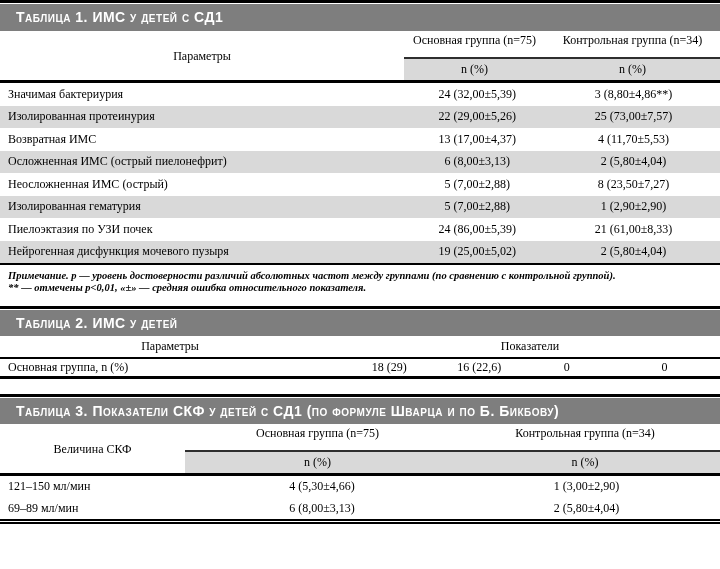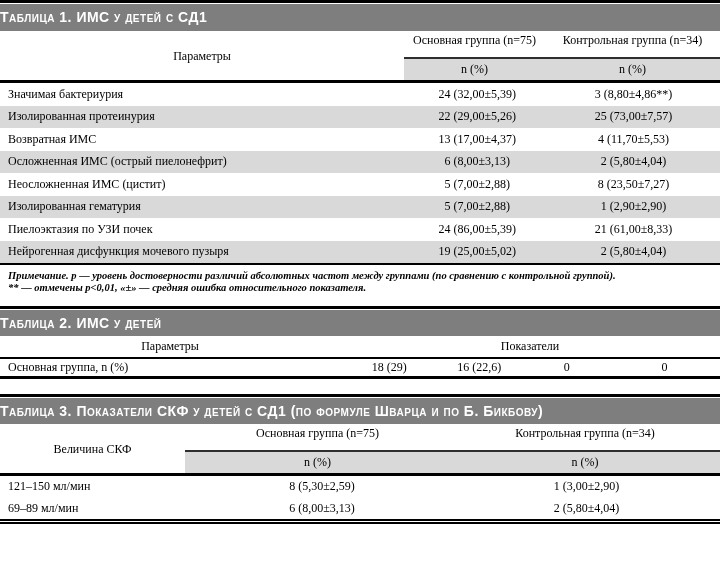--- a/index.html
+++ b/index.html
@@ -7,21 +7,21 @@
     width:720px; height:569px; background:#ffffff; overflow:hidden;
     font-family:"Liberation Serif", serif; color:#000; font-size:12px;
     position:relative;
   }
   
   .cap { border-top:3px solid #000; padding-top:1px; }
   .cap-inner {
     height:26px; line-height:26px; background:#7e7e7e; color:#fff;
     font-family:"Liberation Sans", sans-serif; font-weight:bold;
     font-variant:small-caps; font-size:14px; letter-spacing:0.5px;
-    padding-left:0; white-space:nowrap;
+    padding-left:16px; white-space:nowrap;
   }
   .cap-t1 .cap-inner { height:27px; line-height:27px; }
   
   .rule3 { height:3px; background:#000; }
   .rule2 { height:2px; background:#000; }
   .rule-dbl { height:1px; border-top:2px solid #000; border-bottom:2px solid #000; }
   .grule { height:2px; background:#2e2e2e; }
   
   .ghead { display:flex; margin-top:2px; height:47px; }
   .ghead .param-h { display:flex; align-items:center; justify-content:center; }
@@ -92,21 +92,21 @@
       <div class="t1-c1 pl">Возвратная ИМС</div>
       <div class="tc t1-c2">13 (17,00±4,37)</div>
       <div class="tc t1-c3">4 (11,70±5,53)</div>
     </div>
     <div class="row t1-row stripe">
       <div class="t1-c1 pl">Осложненная ИМС (острый пиелонефрит)</div>
       <div class="tc t1-c2">6 (8,00±3,13)</div>
       <div class="tc t1-c3">2 (5,80±4,04)</div>
     </div>
     <div class="row t1-row">
-      <div class="t1-c1 pl">Неосложненная ИМС (цистит)</div>
+      <div class="t1-c1 pl">Неосложненная ИМС (острый)</div>
       <div class="tc t1-c2">5 (7,00±2,88)</div>
       <div class="tc t1-c3">8 (23,50±7,27)</div>
     </div>
     <div class="row t1-row stripe">
       <div class="t1-c1 pl">Изолированная гематурия</div>
       <div class="tc t1-c2">5 (7,00±2,88)</div>
       <div class="tc t1-c3">1 (2,90±2,90)</div>
     </div>
     <div class="row t1-row">
       <div class="t1-c1 pl">Пиелоэктазия по УЗИ почек</div>
@@ -164,21 +164,21 @@
         <div class="gsub">
           <div class="tc t3-c2">n (%)</div>
           <div class="tc t3-c3">n (%)</div>
         </div>
       </div>
     </div>
     <div class="rule3"></div>
 
     <div class="row t3-row">
       <div class="t3-c1 pl">121–150 мл/мин</div>
-      <div class="tc t3-c2">8 (5,30±2,59)</div>
+      <div class="tc t3-c2">4 (5,30±4,66)</div>
       <div class="tc t3-c3">1 (3,00±2,90)</div>
     </div>
     <div class="row t3-row">
       <div class="t3-c1 pl">69–89 мл/мин</div>
       <div class="tc t3-c2">6 (8,00±3,13)</div>
       <div class="tc t3-c3">2 (5,80±4,04)</div>
     </div>
 
     <div class="rule-dbl"></div>
   </section>

